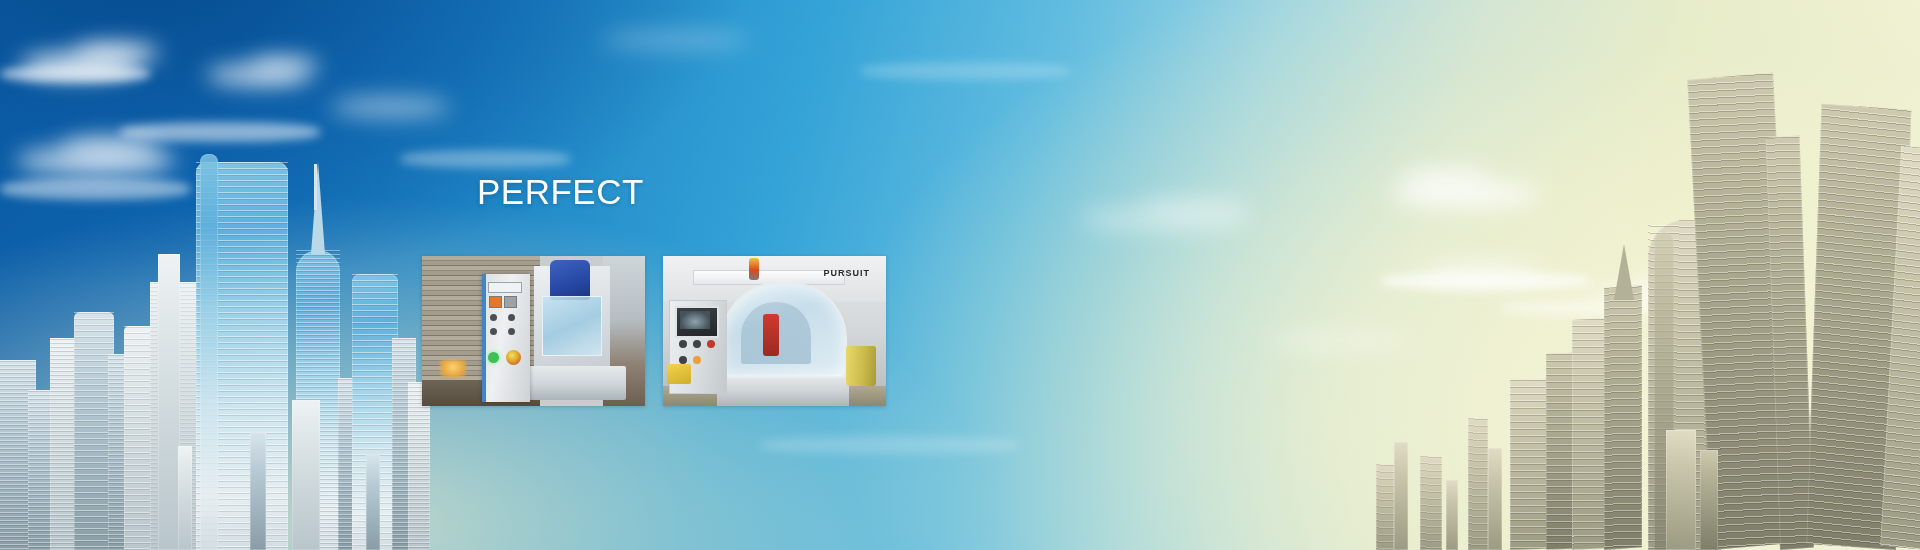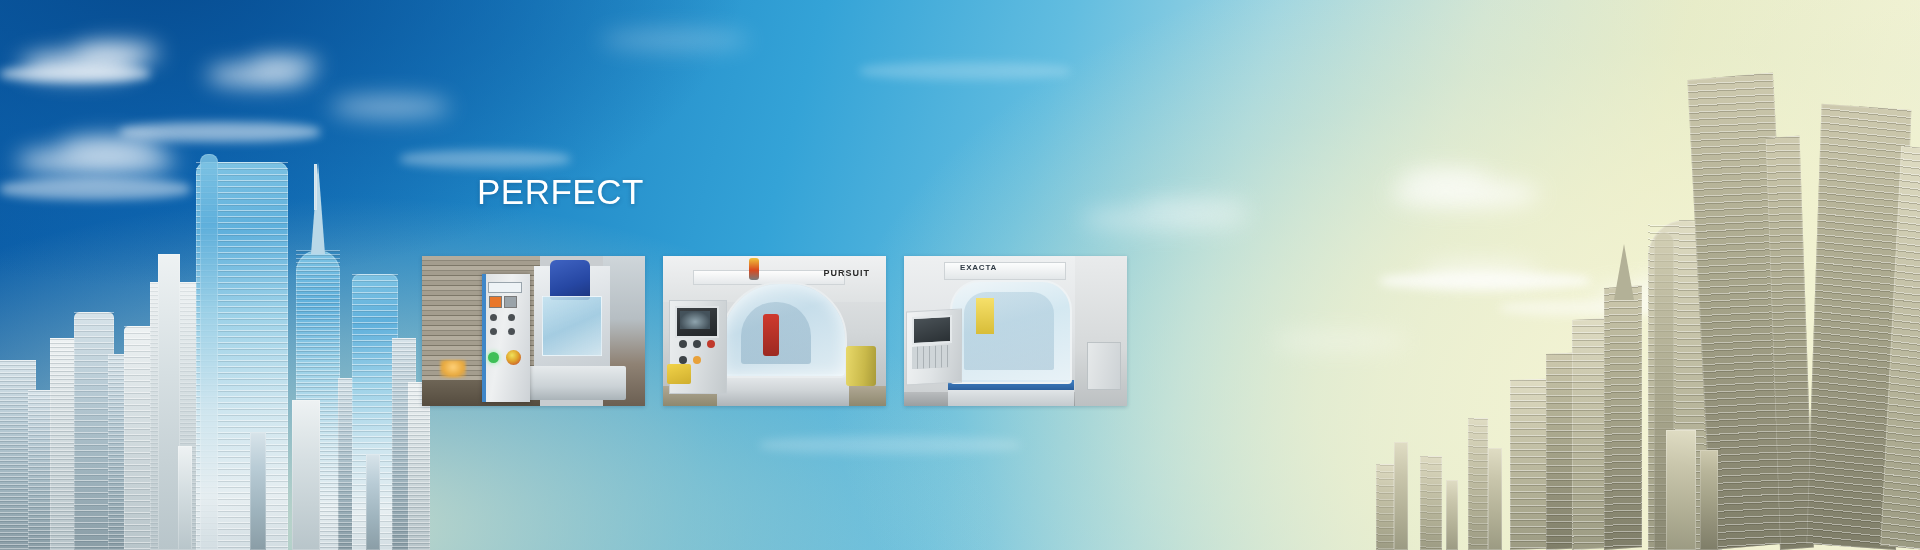--- a/index.html
+++ b/index.html
@@ -561,34 +561,16 @@
           <div class="p2-knob" style="left:16px;top:84px;width:8px;height:8px;background:#3d4347;"></div>
           <div class="p2-knob" style="left:30px;top:84px;width:8px;height:8px;background:#3d4347;"></div>
           <div class="p2-knob" style="left:44px;top:84px;width:8px;height:8px;background:#c0392b;"></div>
           <div class="p2-knob" style="left:16px;top:100px;width:8px;height:8px;background:#3d4347;"></div>
           <div class="p2-knob" style="left:30px;top:100px;width:8px;height:8px;background:#e8a13a;"></div>
           <div class="p2-yellow"></div>
           <div class="p2-drum"></div>
         </div>
       </div>
 
-      <div class="photo">
-        <div class="ph-inner">
-          <div class="p3-bg"></div>
-          <div class="p3-floor"></div>
-          <div class="p3-wallR"></div>
-          <div class="p3-box"></div>
-          <div class="p3-base"></div>
-          <div class="p3-blue"></div>
-          <div class="p3-hood"></div>
-          <div class="p3-glassinner"></div>
-          <div class="p3-yellow"></div>
-          <div class="p3-topband"></div>
-          <div class="p3-brand">EXACTA</div>
-          <div class="p3-console"></div>
-          <div class="p3-screen"></div>
-          <div class="p3-keys"></div>
-        </div>
-      </div>
 
     </div>
   </div>
 </div>
 
 </body></html>

